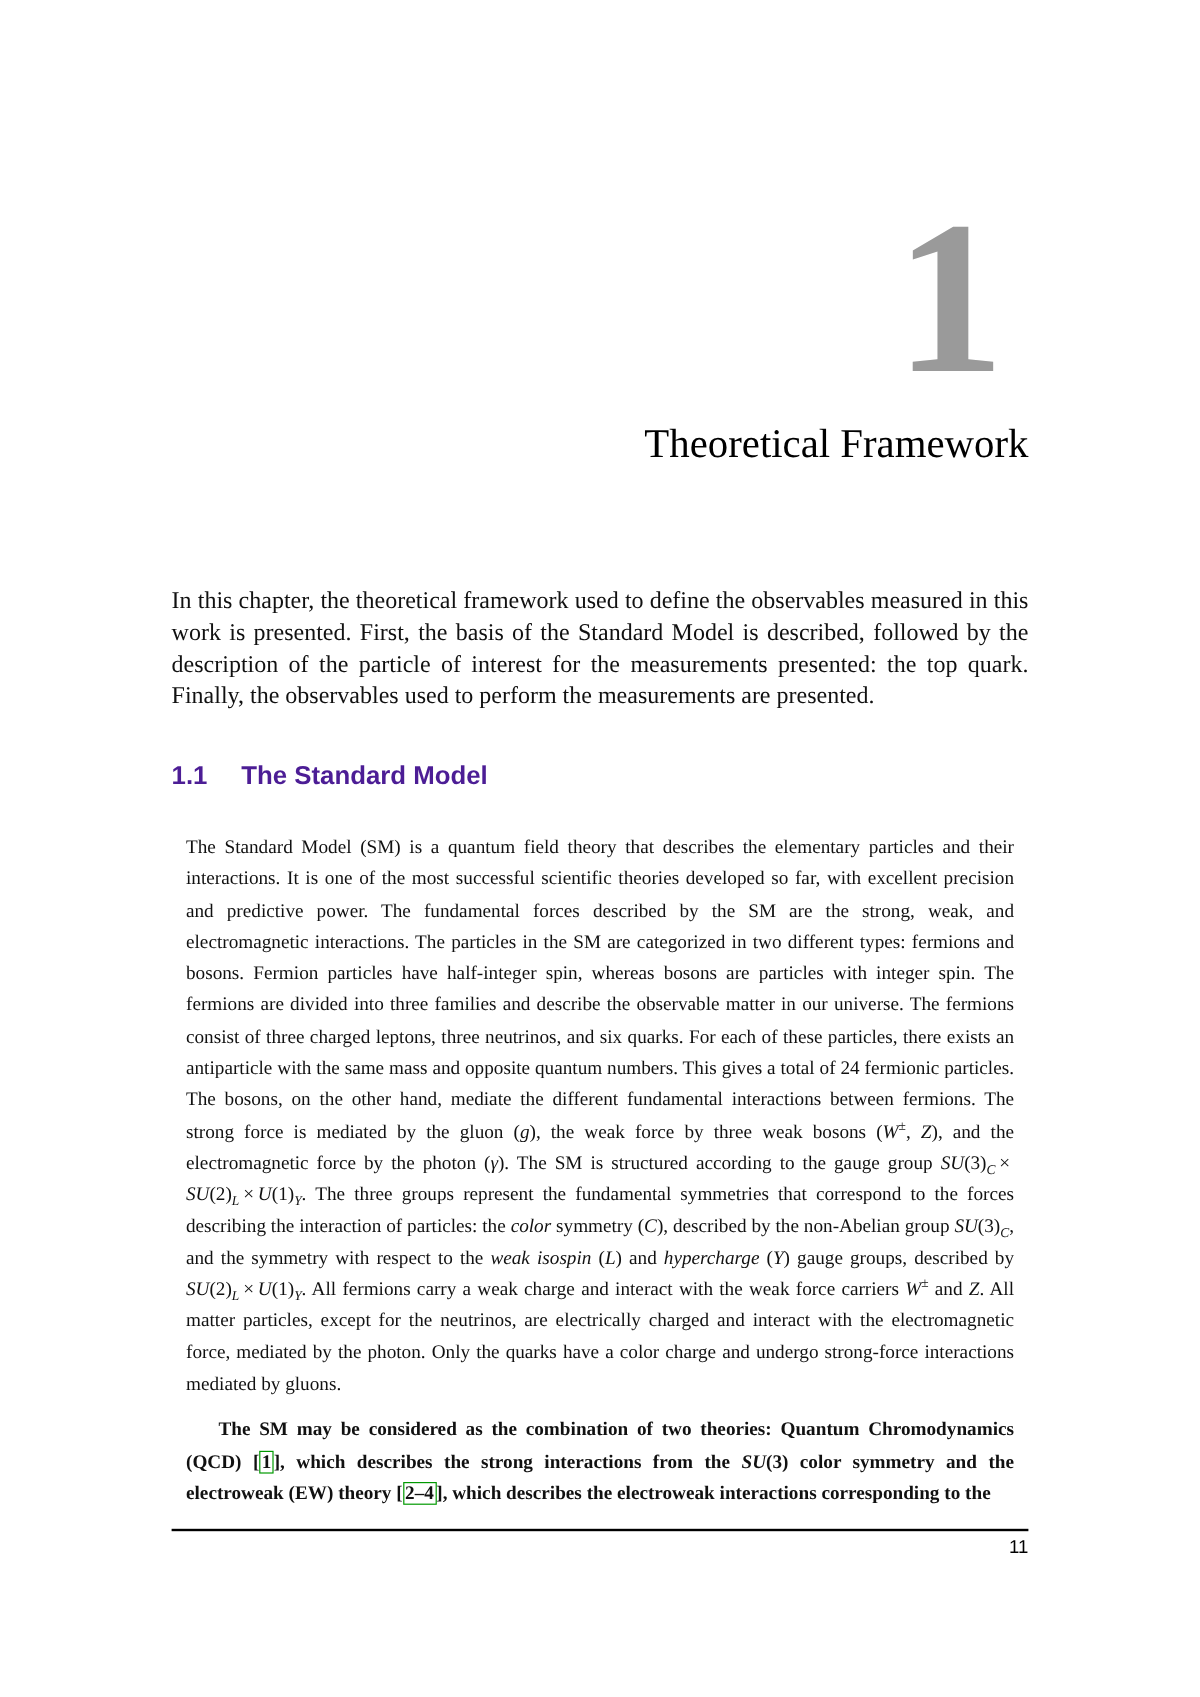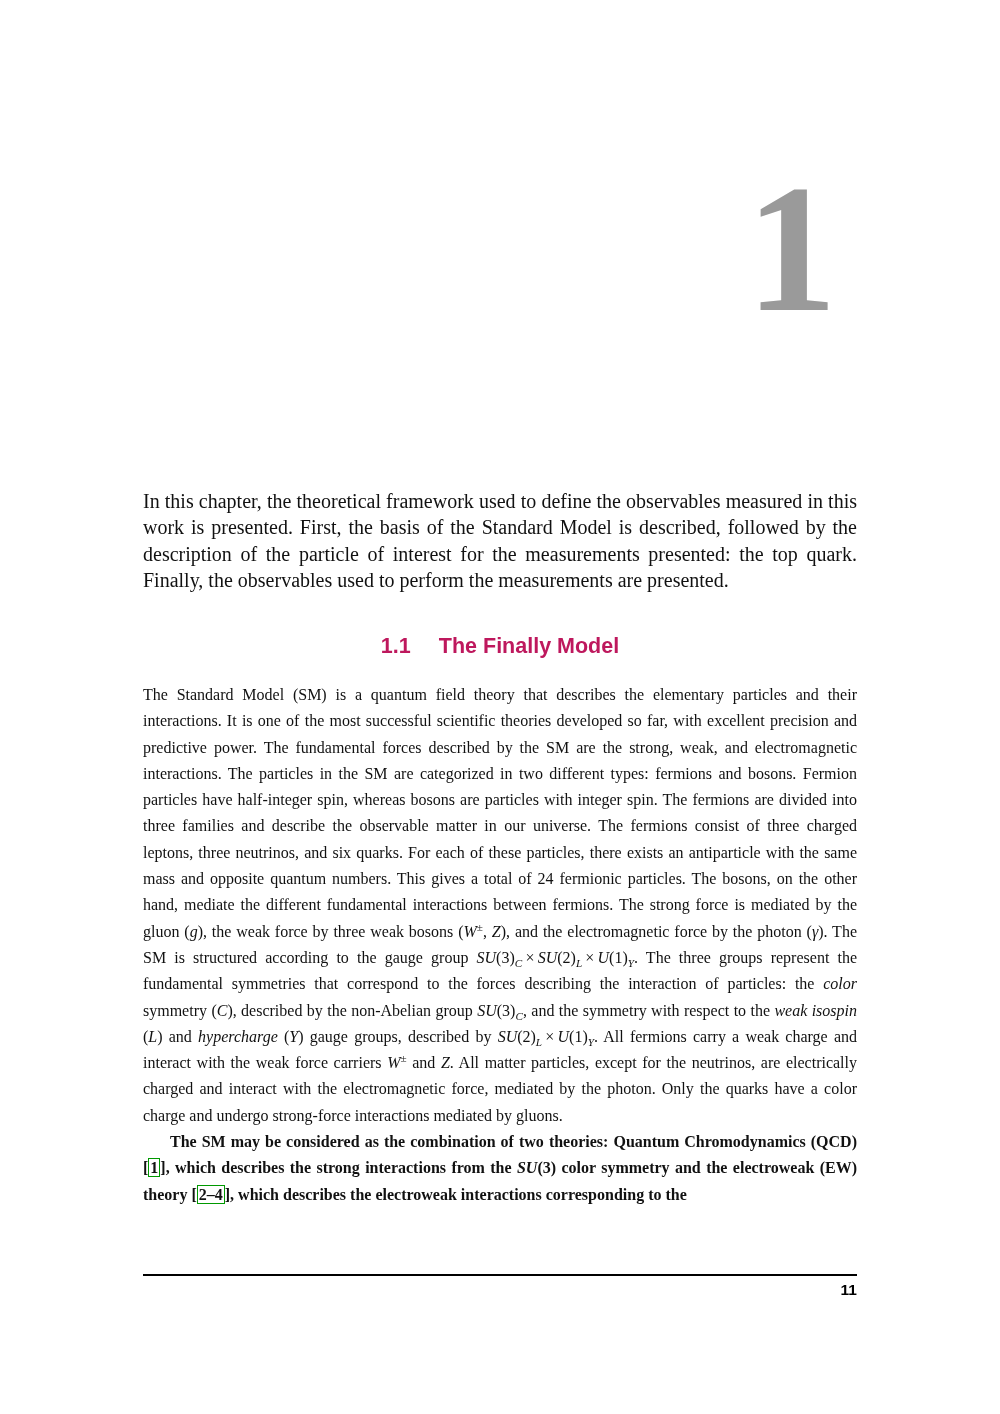--- a/index.html
+++ b/index.html
@@ -51,35 +51,34 @@
     text-align: justify;
   }
   .section-heading {
     position: absolute;
     top: 634px;
     left: 0;
     width: 100%;
     font-family: "Liberation Sans", sans-serif;
     font-weight: bold;
     font-size: 21.5px;
-    color: #be185d;
+    color: #4c1d95;
     display: flex;
-    justify-content: center;
   }
   .section-heading .sec-num { width: 58px; flex: 0 0 auto; }
   .body-text {
     position: absolute;
     top: 682px;
     left: 0;
     width: 100%;
     font-size: 16px;
     line-height: 26.3px;
     text-align: justify;
   }
-  .body-text p { margin: 0; padding: 0; }
+  .body-text p { margin: 12px; padding: 0; }
   .body-text p + p { text-indent: 27px; font-weight: bold; }
   .body-text sub { font-size: 70%; line-height: 0; }
   .body-text sup { font-size: 70%; line-height: 0; }
   .cite {
     border: 1px solid var(--cite-green, #009900);
     padding: 0 1px;
     line-height: 1;
     display: inline;
   }
   .footer-rule {
@@ -88,40 +87,41 @@
     left: 0;
     width: 100%;
     height: 2px;
     background: #000000;
   }
   .page-number {
     position: absolute;
     top: 1281px;
     right: 0;
     font-family: "Liberation Sans", sans-serif;
-    font-weight: bold;
+    font-weight: normal;
     font-size: 15.5px;
     color: #000000;
     text-align: right;
   }
 </style>
 </head>
 <body>
 
 <div class="page">
   <div class="content">
 
     <div class="chapter-number">1</div>
 
+    <div class="chapter-title">Theoretical Framework</div>
 
     <div class="intro">In this chapter, the theoretical framework used to define the observables measured in this work is presented. First, the basis of the Standard Model is described, followed by the description of the particle of interest for the measurements presented: the top quark. Finally, the observables used to perform the measurements are presented.</div>
 
     <div class="section-heading">
       <span class="sec-num">1.1</span>
-      <span class="sec-title">The Finally Model</span>
+      <span class="sec-title">The Standard Model</span>
     </div>
 
     <div class="body-text">
       <p>The Standard Model (SM) is a quantum field theory that describes the elementary particles and their interactions. It is one of the most successful scientific theories developed so far, with excellent precision and predictive power. The fundamental forces described by the SM are the strong, weak, and electromagnetic interactions. The particles in the SM are categorized in two different types: fermions and bosons. Fermion particles have half-integer spin, whereas bosons are particles with integer spin. The fermions are divided into three families and describe the observable matter in our universe. The fermions consist of three charged leptons, three neutrinos, and six quarks. For each of these particles, there exists an antiparticle with the same mass and opposite quantum numbers. This gives a total of 24 fermionic particles. The bosons, on the other hand, mediate the different fundamental interactions between fermions. The strong force is mediated by the gluon (<i>g</i>), the weak force by three weak bosons (<i>W</i><sup>±</sup>, <i>Z</i>), and the electromagnetic force by the photon (<i>γ</i>). The SM is structured according to the gauge group <i>SU</i>(3)<sub><i>C</i></sub> × <i>SU</i>(2)<sub><i>L</i></sub> × <i>U</i>(1)<sub><i>Y</i></sub>. The three groups represent the fundamental symmetries that correspond to the forces describing the interaction of particles: the <i>color</i> symmetry (<i>C</i>), described by the non-Abelian group <i>SU</i>(3)<sub><i>C</i></sub>, and the symmetry with respect to the <i>weak isospin</i> (<i>L</i>) and <i>hypercharge</i> (<i>Y</i>) gauge groups, described by <i>SU</i>(2)<sub><i>L</i></sub> × <i>U</i>(1)<sub><i>Y</i></sub>. All fermions carry a weak charge and interact with the weak force carriers <i>W</i><sup>±</sup> and <i>Z</i>. All matter particles, except for the neutrinos, are electrically charged and interact with the electromagnetic force, mediated by the photon. Only the quarks have a color charge and undergo strong-force interactions mediated by gluons.</p>
       <p>The SM may be considered as the combination of two theories: Quantum Chromodynamics (QCD) [<span class="cite">1</span>], which describes the strong interactions from the <i>SU</i>(3) color symmetry and the electroweak (EW) theory [<span class="cite">2–4</span>], which describes the electroweak interactions corresponding to the</p>
     </div>
 
     <div class="footer-rule"></div>
 
     <div class="page-number">11</div>

